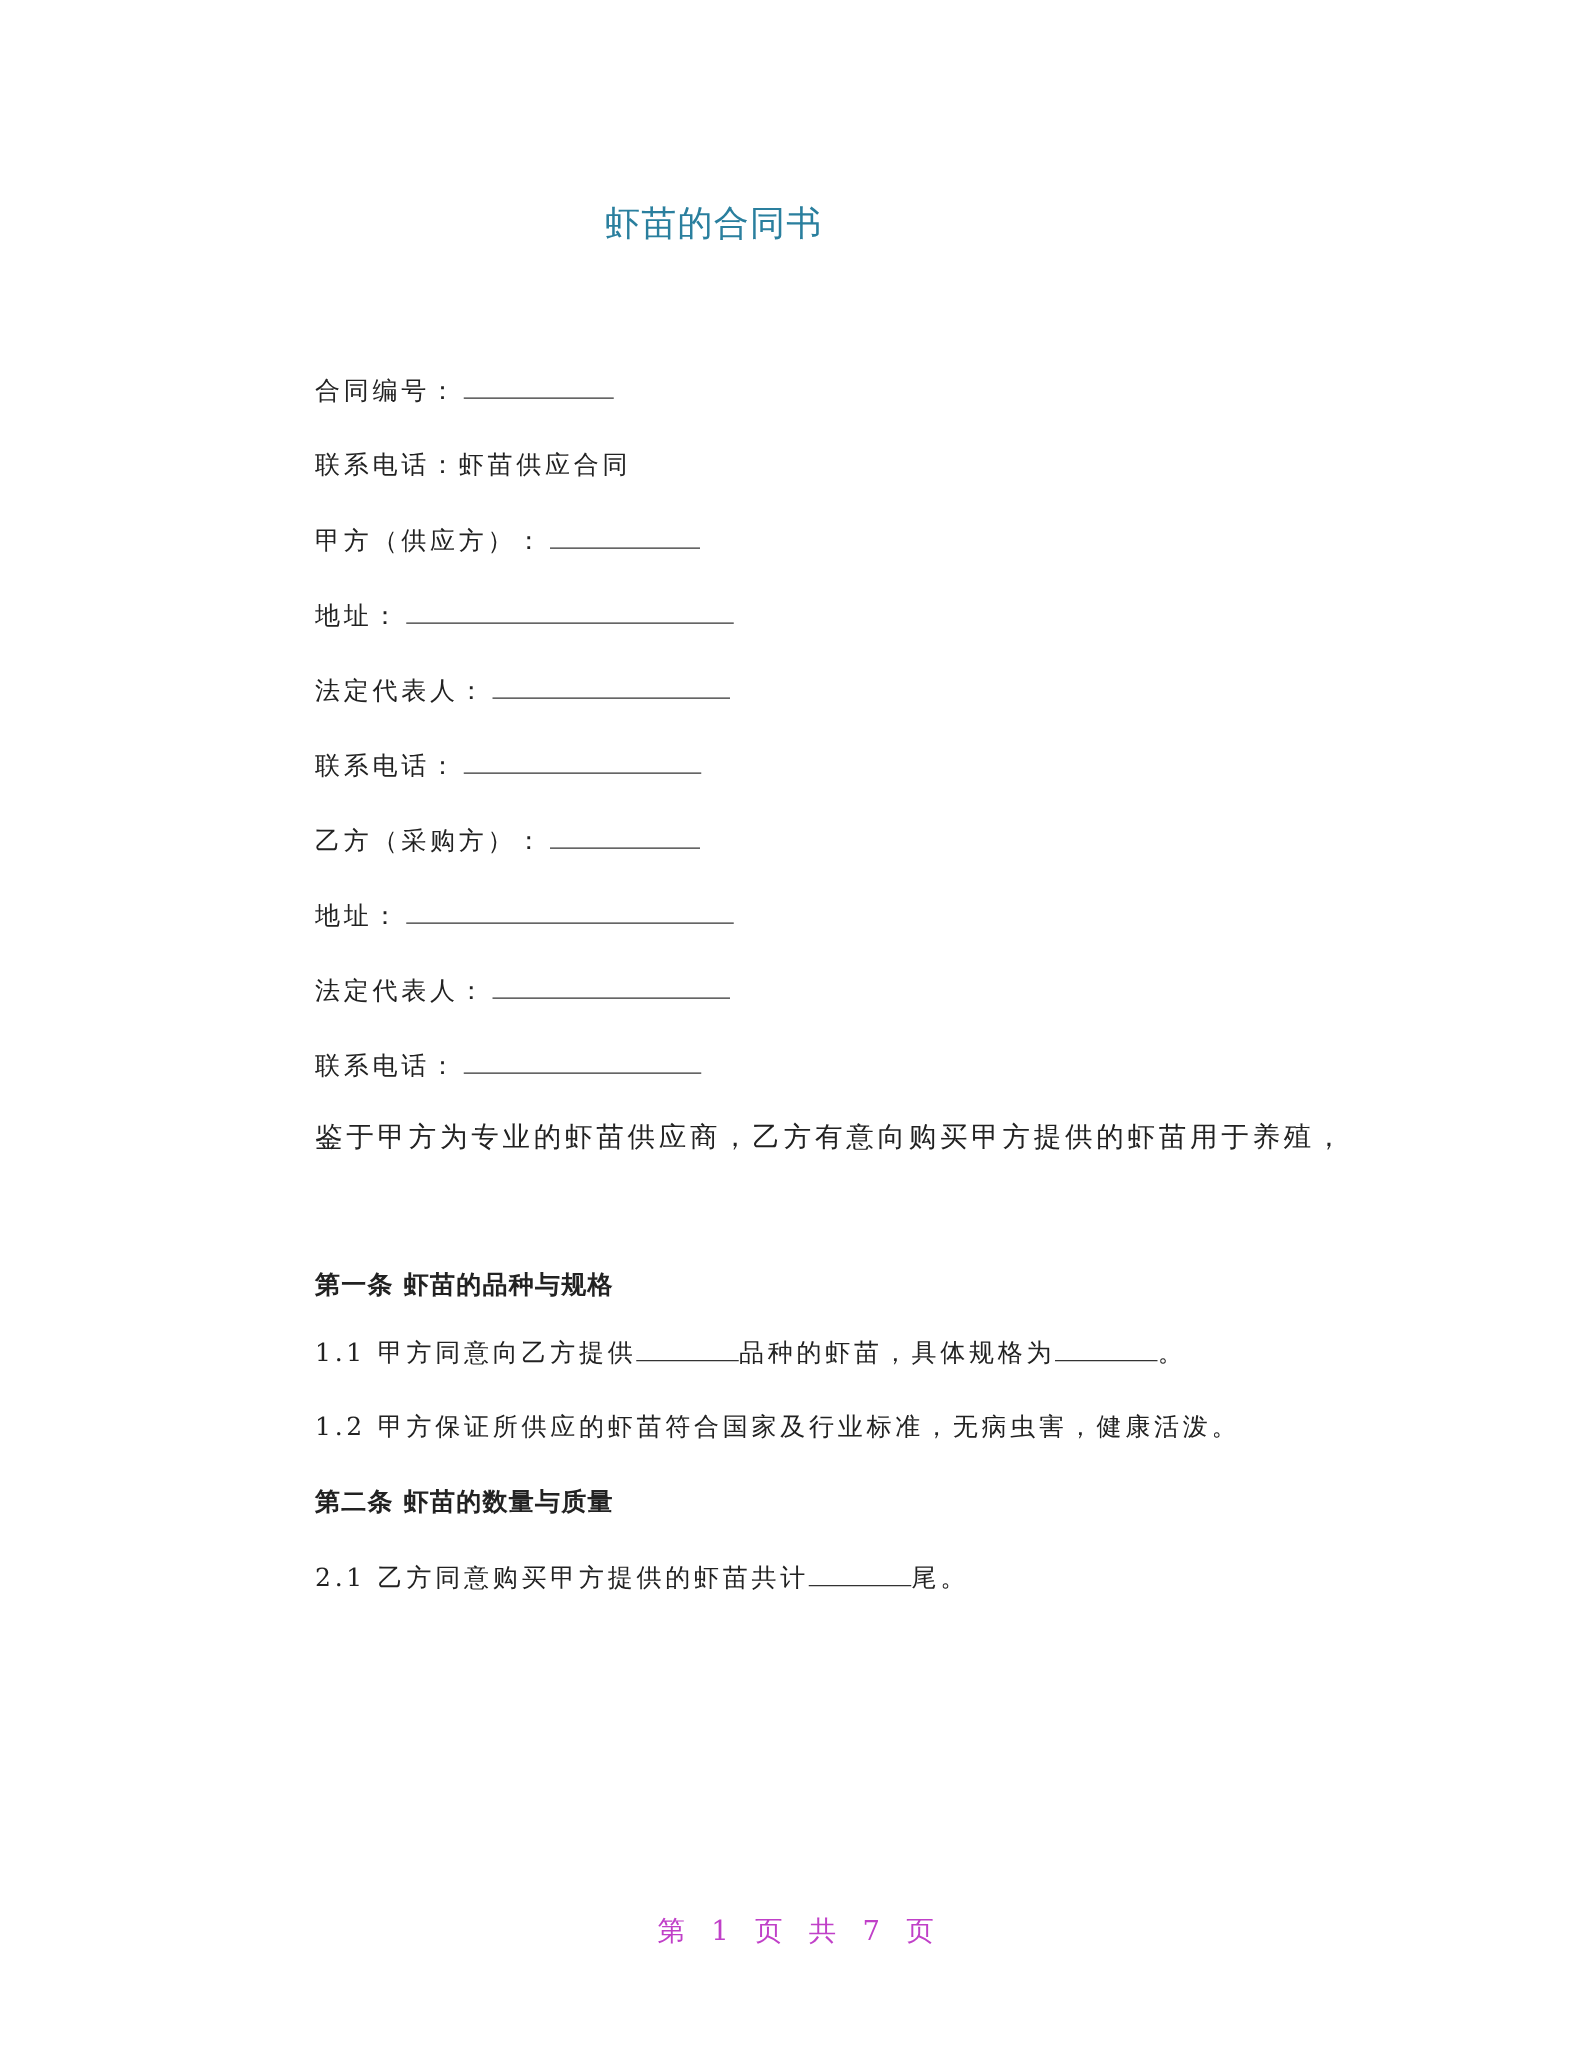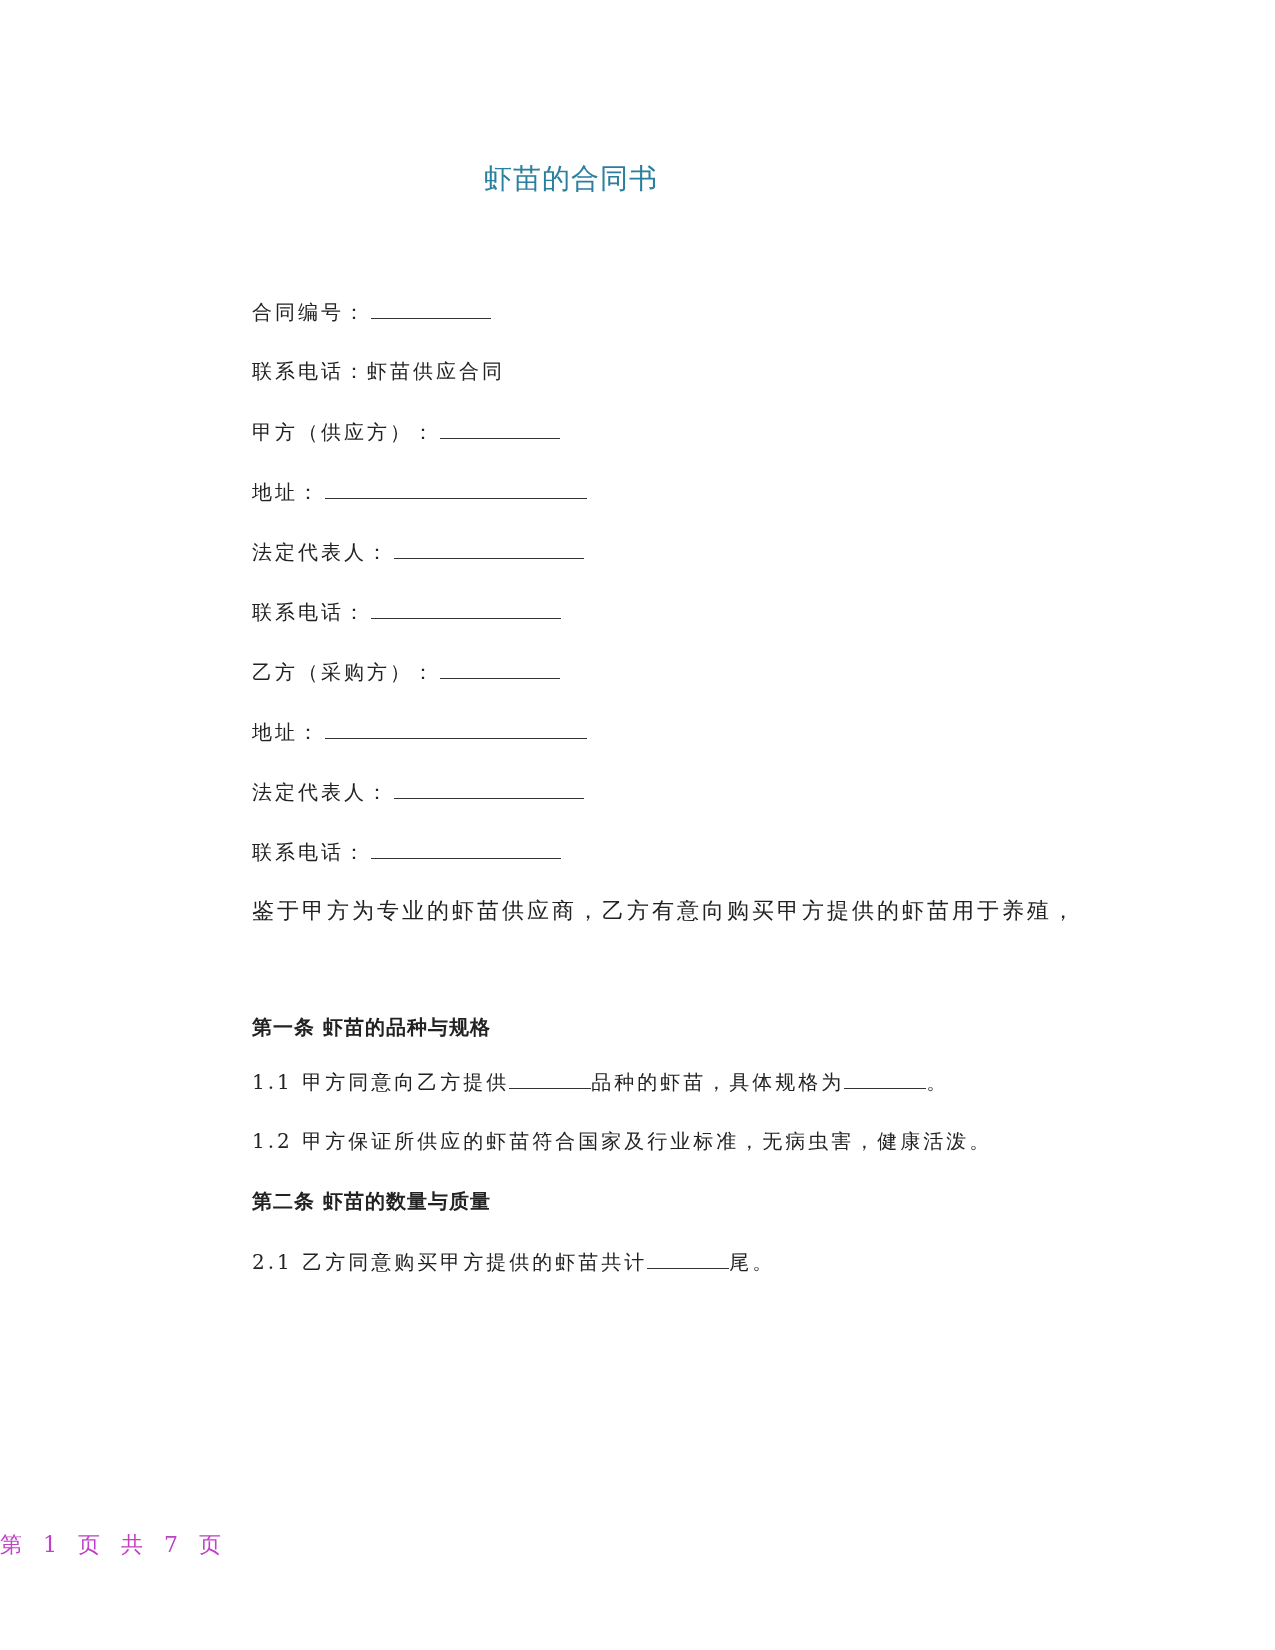--- a/index.html
+++ b/index.html
@@ -20,21 +20,21 @@
       display: inline-block; border-bottom: 1.5px solid #333; height: 22px;
       vertical-align: baseline; margin-left: 4px;
     }
     .para {
       position: absolute; left: 188px; width: 900px; font-size: 22px;
       letter-spacing: 3px; line-height: 62px;
     }
     .para .indent { padding-left: 64px; }
     .heading { font-weight: bold; font-family: "DejaVu Sans", "Liberation Sans", sans-serif; letter-spacing: 1px; }
     .footer {
-      position: absolute; top: 1530px; left: 0; width: 1275px; 
+      position: absolute; top: 1530px; left: 0; width: 1275px; text-align: center;
       font-size: 22px; color: #c040c8; letter-spacing: 2px; word-spacing: 10px;
     }
   </style>
 </head>
 <body>
 
 <div class="title">虾苗的合同书</div>
 
 <div>
   <div class="line" style="top:296px">

